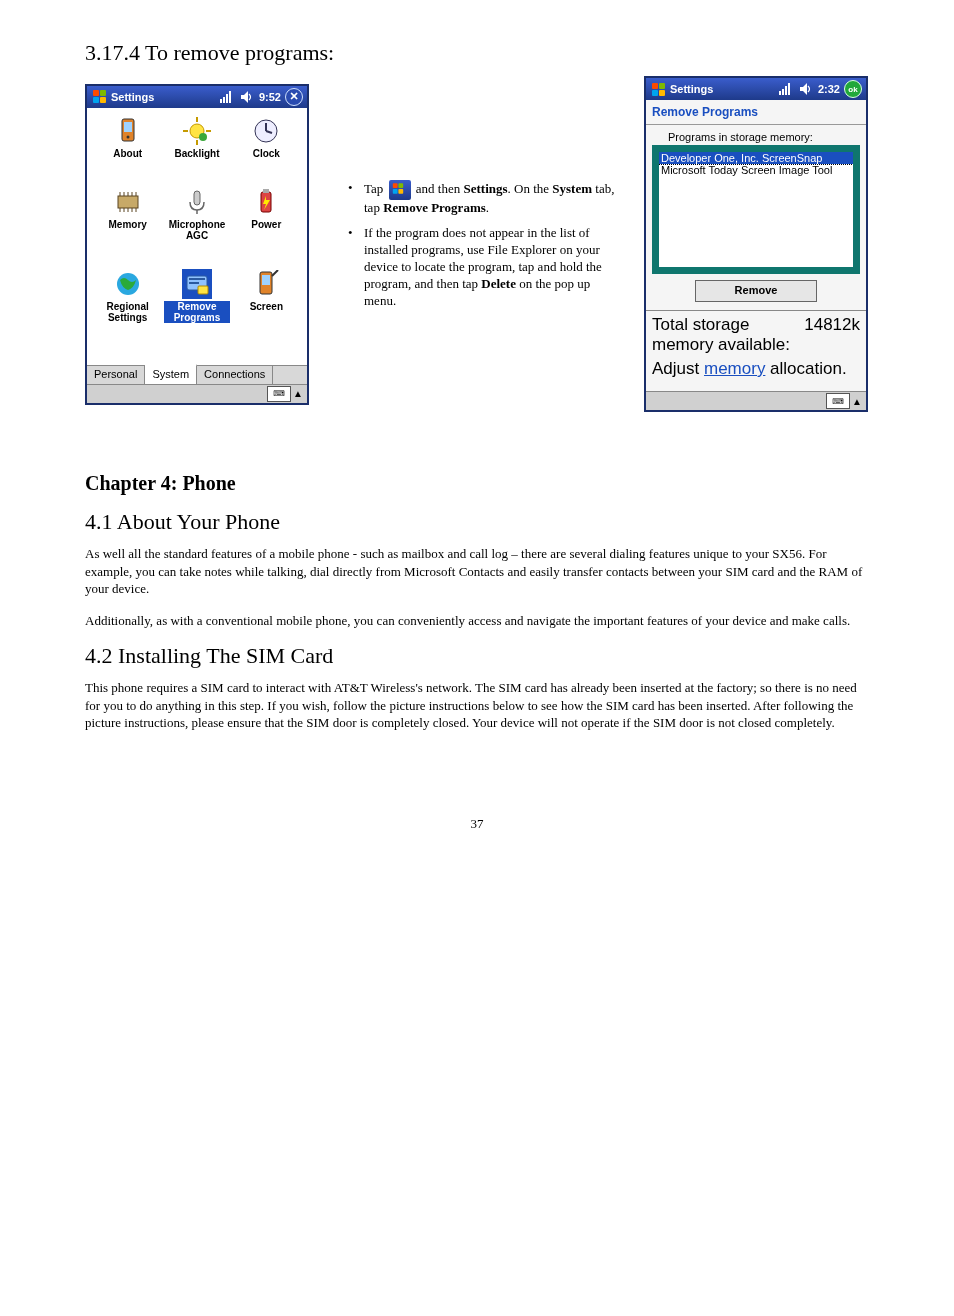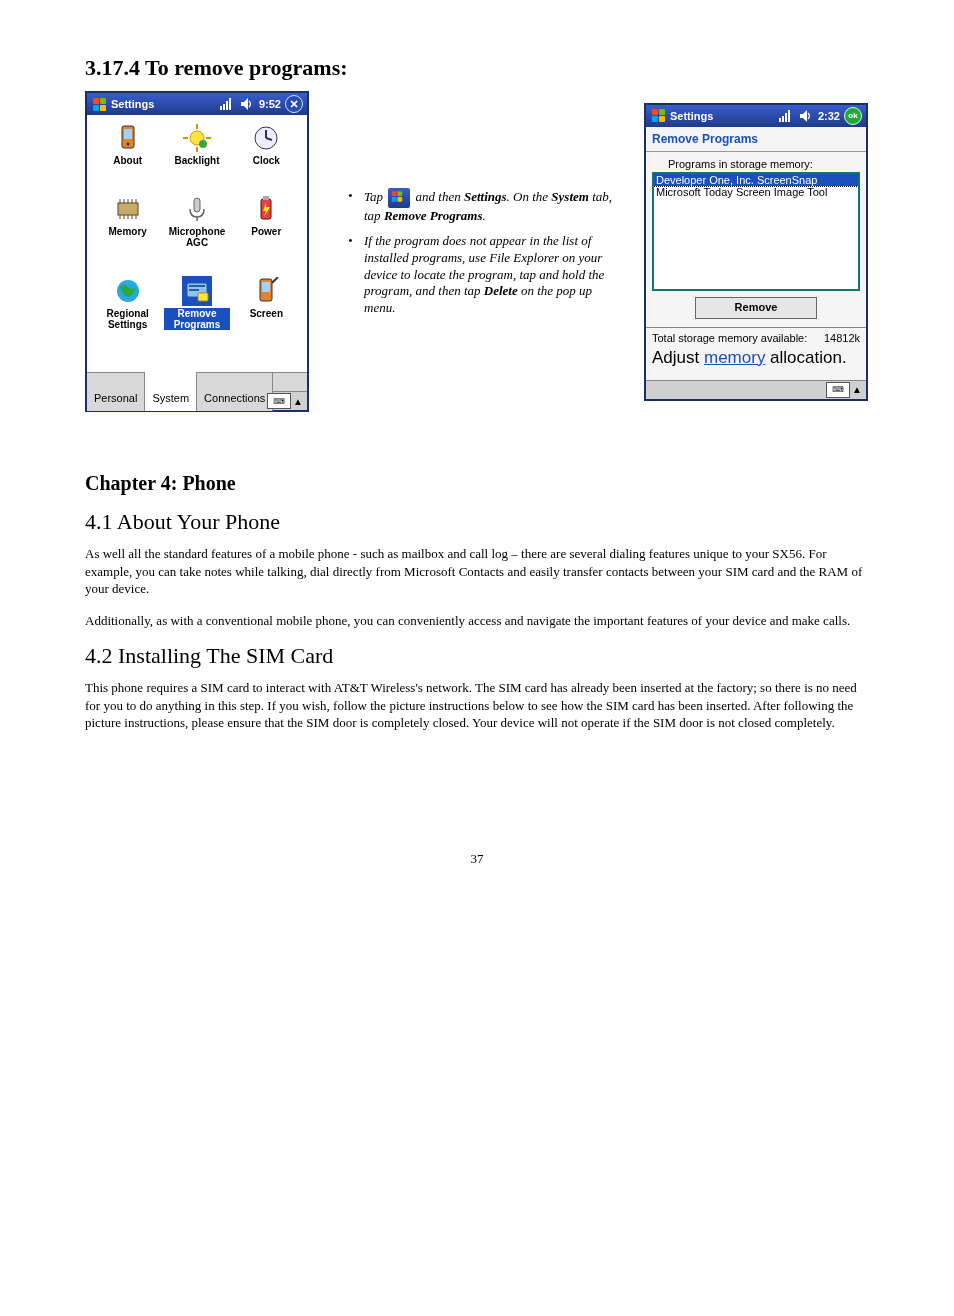--- a/index.html
+++ b/index.html
@@ -8,22 +8,22 @@
     padding: 0;
     background: #fff;
     color: #000;
     width: 954px;
   }
   .page {
     padding: 40px 85px 40px 85px;
   }
   h2.section-title {
     font-size: 22px;
-    font-weight: bold;
-    margin: 15px 0 10px 0;
+    font-weight: normal;
+    margin: 0 0 10px 0;
   }
   h1.chapter-title {
     font-size: 20px;
     font-weight: bold;
     margin: 30px 0 14px 0;
   }
   h2.sub-title {
     font-size: 22px;
     font-weight: normal;
     margin: 8px 0 10px 0;
@@ -99,21 +99,21 @@
   .tile-label { line-height:1.1; }
 
   .tabs-bar {
     display:flex;
     background:#d8d8d8;
     border-top:1px solid #888;
     font-size:11px;
     height:18px;
   }
   .tab {
-    padding: 19px 7px;
+    padding: 2px 7px;
     border-right:1px solid #888;
     background:#d8d8d8;
   }
   .tab.active {
     background:#fff;
     border-top:2px solid #fff;
     margin-top:-2px;
     position:relative;
     z-index:1;
   }
@@ -129,45 +129,45 @@
   
   .rp-title {
     color:#1a4fc0; font-weight:bold; font-size:12px;
     padding:5px 6px 5px 6px;
     background:#f5f5f5;
     border-bottom:1px solid #999;
   }
   .rp-body { padding:4px 6px 6px 6px; background:#f5f5f5; }
   .rp-label { font-size:11px; margin:2px 0 2px 0;padding-left:16px; }
   .rp-list {
-    height:115px; border:2px solid #0f766e; background:#fff; font-size:11px; overflow:hidden;
+    height:115px; border:7px solid #0f766e; background:#fff; font-size:11px; overflow:hidden;
   }
   .rp-list-item { padding:0 2px; white-space:nowrap; }
   .rp-list-item.sel { background:#1a4fc0; color:#fff; outline:1px dotted #000; }
   .rp-remove-row { text-align:center; padding:6px 0 4px 0; }
   .rp-remove-btn {
     display:inline-block; width:120px; height:20px; line-height:18px;
     border:1px solid #666; background:#e6e6e6; font-size:11px; text-align:center; font-weight:bold;
   }
   .rp-divider { border-top:1px solid #888; margin:4px -6px 2px -6px; }
-  .rp-total-row { display:flex; justify-content:space-between; font-size:11px; padding:2px 0; }
+  .rp-total-row { display:flex; justify-content:space-between; font-size:17px; padding:2px 0; }
   .rp-adjust { font-size:17px; padding:2px 0 6px 0; }
   .mem-link { color:#1a4fc0; text-decoration:underline; cursor:pointer; }
 
   
-  .bullets { list-style:none; padding:0; margin:10px 0 0 0;font-style:italic; }
+  .bullets { list-style:none; padding:0; margin:10px 0 0 0; }
   .bullets li { position:relative; padding-left:34px; margin-bottom:8px; line-height:1.3; font-size:13px; }
   .bullets li::before { content:"•"; position:absolute; left:18px; top:0; }
   .inline-flag {
     display:inline-block; width:18px; height:16px; vertical-align:middle;
     background:linear-gradient(to bottom,#3a5dcc,#1e3a8a); padding:2px; border-radius:2px; margin:0 2px;
   }
   .inline-flag .win-flag{transform:scale(0.8);}
 
-  .page-num { text-align:center; font-size:13px; margin-top:119px; }
+  .page-num { text-align:center; font-size:13px; margin-top:84px; }
 </style>
 </head>
 <body>
 
 <div class="page">
   <h2 class="section-title">3.17.4  To remove programs:</h2>
 
   <div class="columns">
 
     <div class="col-left">

